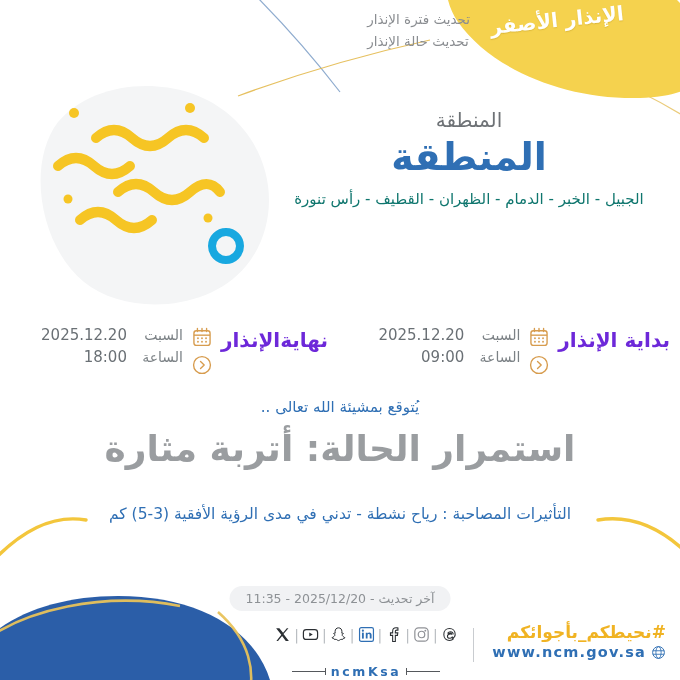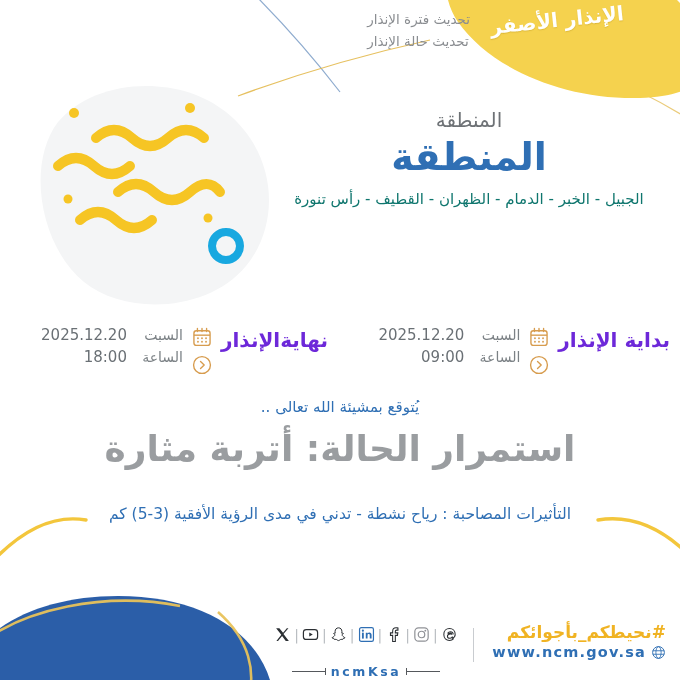--- a/index.html
+++ b/index.html
@@ -241,20 +241,21 @@
           <span class="t-val">18:00</span>
         </div>
       </div>
     </div>
   </div>
 
   <div class="expect">يُتوقع بمشيئة الله تعالى ..</div>
   <div class="headline">استمرار الحالة: أتربة مثارة</div>
   <div class="effects">التأثيرات المصاحبة : رياح نشطة - تدني في مدى الرؤية الأفقية (3-5) كم</div>
 
+  <div class="last-update">آخر تحديث - 2025/12/20 - 11:35</div>
 
 
   <div class="social">
     <div class="social-icons">
       <svg class="si" viewBox="0 0 24 24">
         <path d="M3 3l7.3 9.4L3.4 21h2.3l5.7-6.9L16.6 21H21l-7.6-9.8L20.4 3h-2.3l-5.3 6.4L7.6 3z" fill="#2b2f33"></path>
       </svg>
       <span class="sep">|</span>
       <svg class="si" viewBox="0 0 24 24">
         <rect x="2" y="5" width="20" height="14" rx="4" fill="none" stroke="#2b2f33" stroke-width="1.7"></rect>

